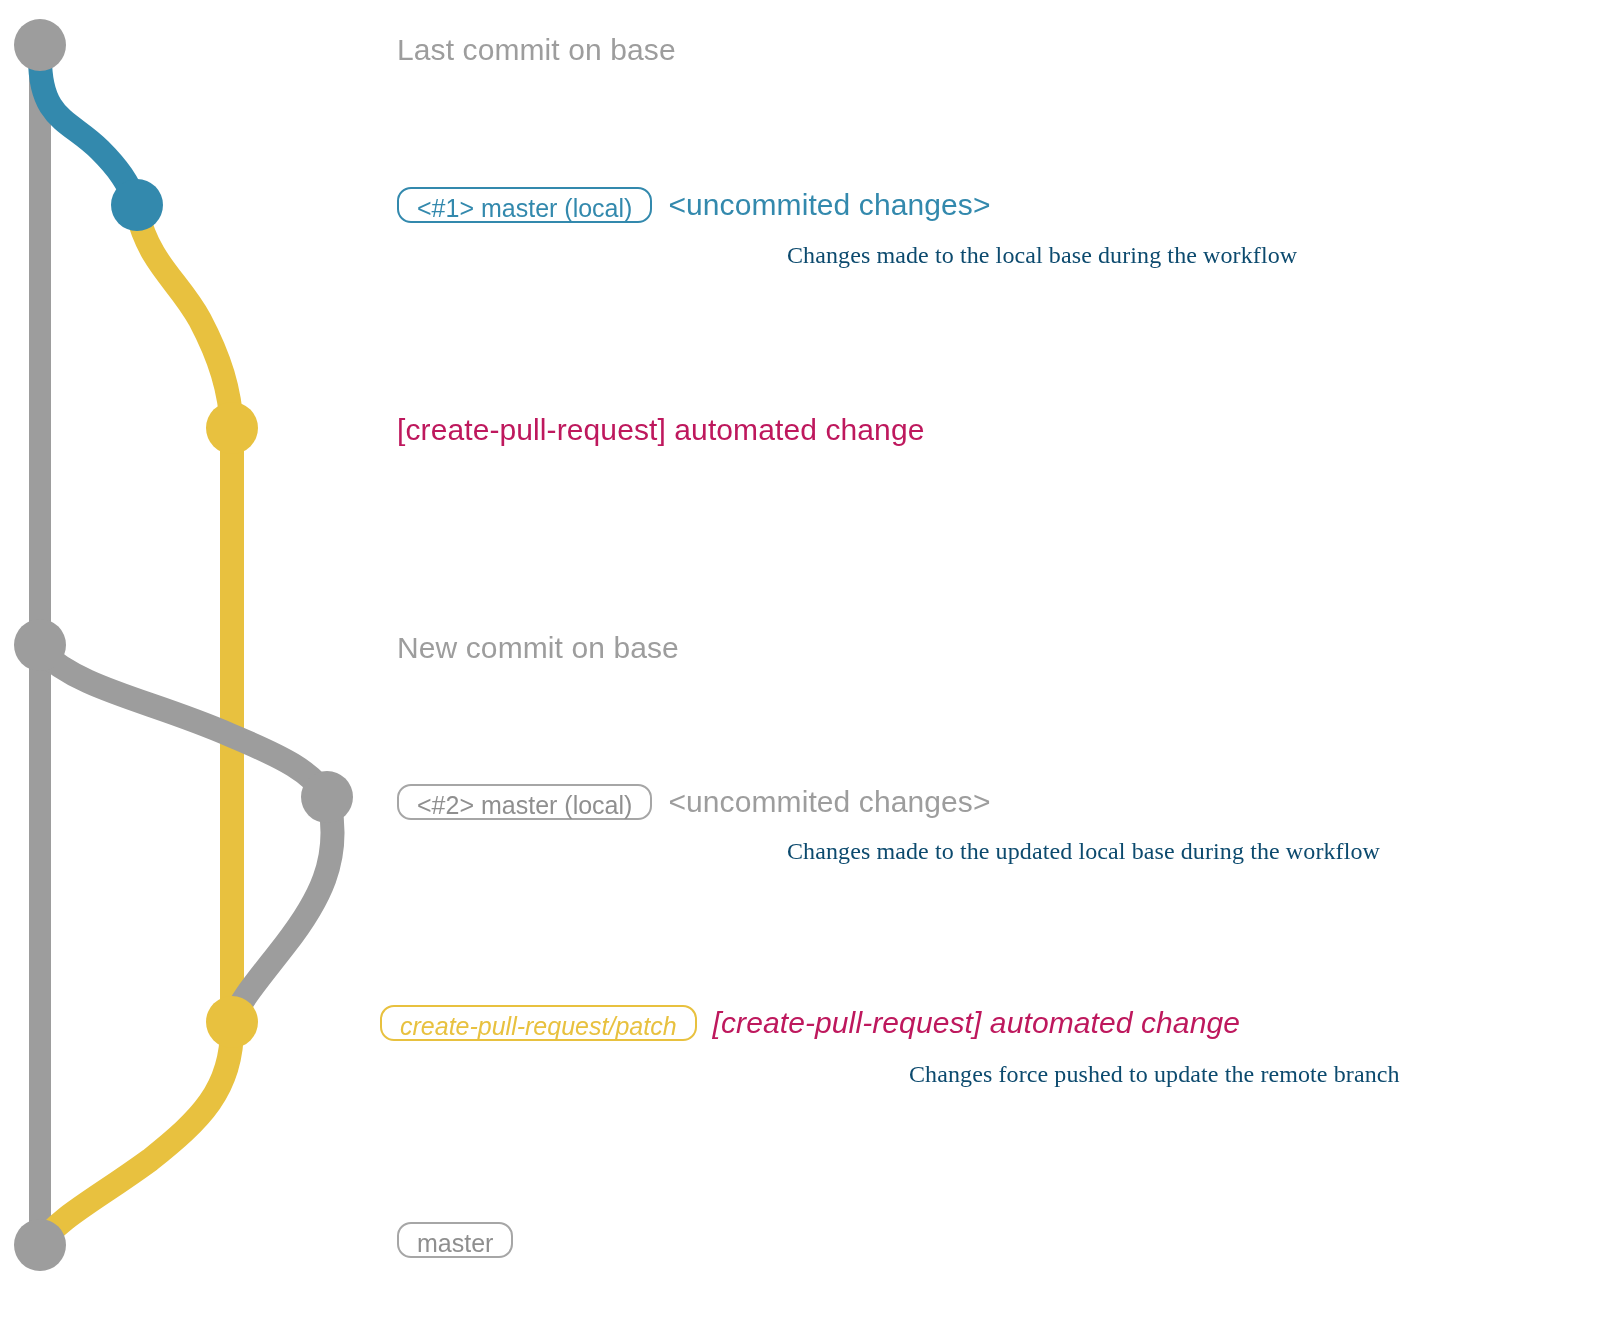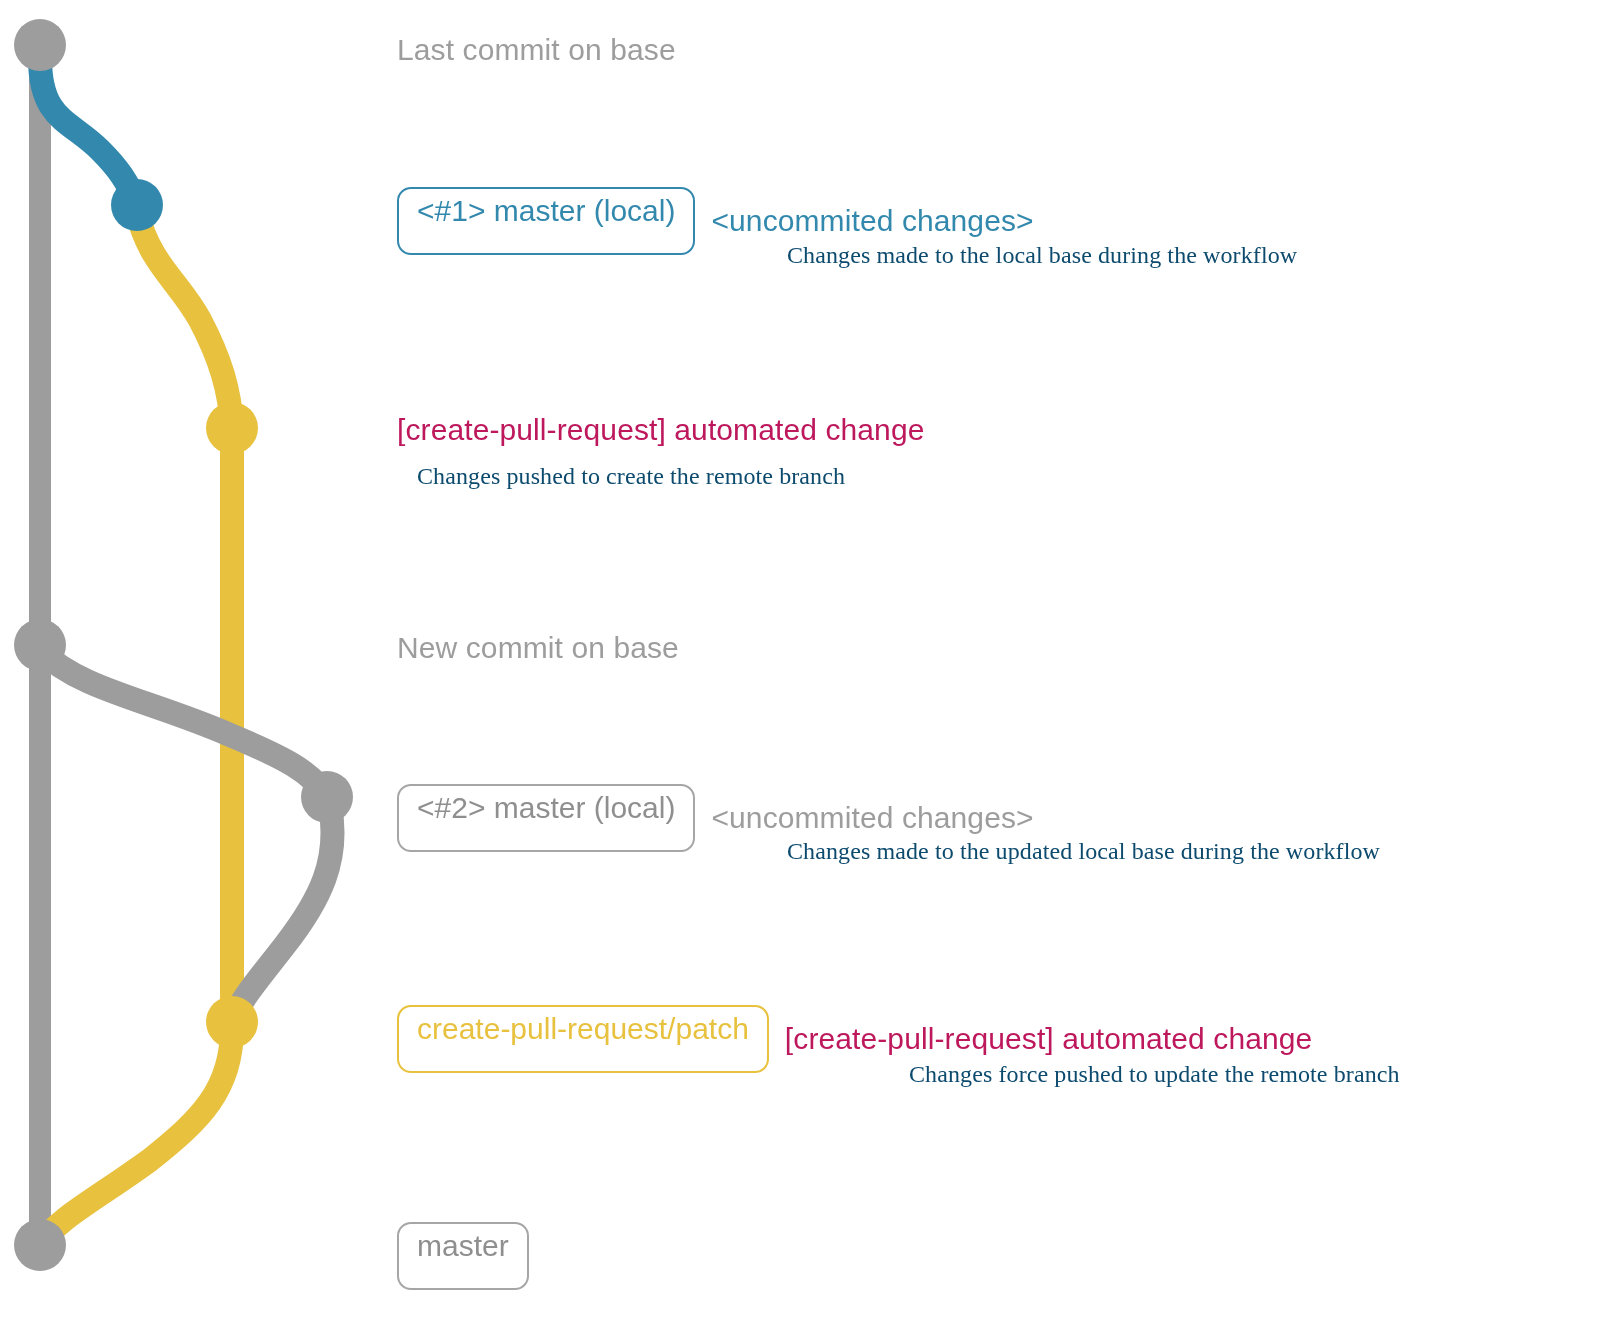--- a/index.html
+++ b/index.html
@@ -17,21 +17,21 @@
   .headline{
     font-size:30px;font-weight:400;letter-spacing:.1px;white-space:nowrap;
     font-family:"Liberation Sans", sans-serif;
   }
   .headline.gray{color:#9d9d9d;}
   .headline.blue{color:#3389ad;}
   .headline.amber{color:#be185d;}
 
   .badge{
     display:inline-block;border:2px solid #9d9d9d;border-radius:14px;
-    padding:7px 18px 27px 18px;font-size:30px;line-height:1;white-space:nowrap;
+    padding:7px 18px 0 18px;font-size:25px;line-height:1;white-space:nowrap;
     font-family:"Liberation Sans", sans-serif;background:transparent;
   }
   .badge.gray{border-color:#a6a6a6;color:#8f8f8f;}
   .badge.blue{border-color:#3389ad;color:#3389ad;}
   .badge.amber{border-color:#e8c13f;color:#e8c13f;}
 
   .badge-gap{display:inline-block;width:16px;}
 
   .desc{
     position:absolute;white-space:nowrap;color:#0c4a6e;
@@ -75,34 +75,33 @@
   <div class="row" style="left:397px;top:187px;">
     <span class="badge blue">&lt;#1&gt; master (local)</span>
     <span class="badge-gap"></span>
     <span class="headline blue">&lt;uncommited changes&gt;</span>
   </div>
   <div class="desc" style="left:787px;top:242px;">Changes made to the local base during the workflow</div>
 
   <div class="row" style="left:397px;top:413px;">
     <span class="headline amber">[create-pull-request] automated change</span>
   </div>
-  <div class="desc" style="left:417px;top:463px;">Changes pushed to create the remote branch</div>
 
   <div class="row" style="left:397px;top:631px;">
     <span class="headline gray">New commit on base</span>
   </div>
 
   <div class="row" style="left:397px;top:784px;">
     <span class="badge gray">&lt;#2&gt; master (local)</span>
     <span class="badge-gap"></span>
     <span class="headline gray">&lt;uncommited changes&gt;</span>
   </div>
   <div class="desc" style="left:787px;top:838px;">Changes made to the updated local base during the workflow</div>
 
-  <div class="row" style="left:397px;top:1005px;">
+  <div class="row" style="left:380px;top:1005px;font-style:italic;">
     <span class="badge amber">create-pull-request/patch</span>
     <span class="badge-gap"></span>
     <span class="headline amber">[create-pull-request] automated change</span>
   </div>
   <div class="desc" style="left:876px;top:1061px;margin-left:33px;">Changes force pushed to update the remote branch</div>
 
   <div class="row" style="left:397px;top:1222px;">
     <span class="badge gray">master</span>
     <span class="badge-gap"></span>
   </div>

